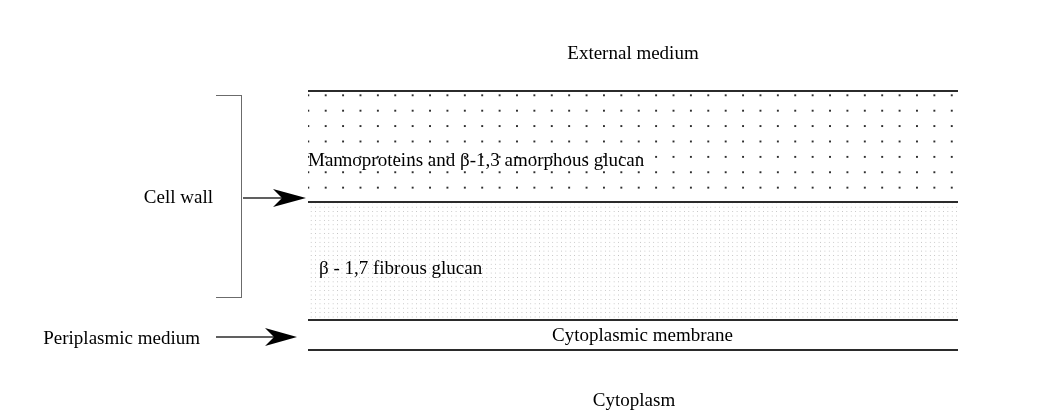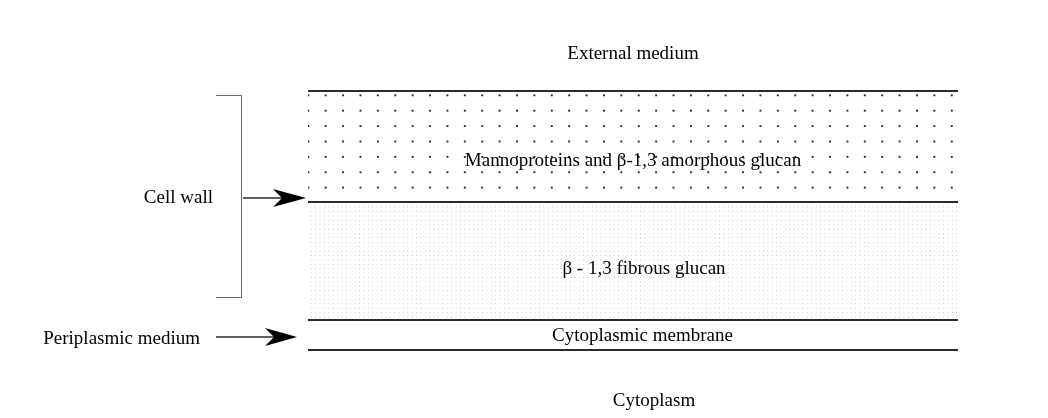--- a/index.html
+++ b/index.html
@@ -25,21 +25,21 @@
   .label {
     position: absolute;
     font-size: 19px;
     line-height: 22px;
     white-space: nowrap;
   }
   .centered { text-align: center; }
 
   
   #external-medium { left: 308px; top: 42px; width: 650px; }
-  #cytoplasm       { left: 316px; top: 389px; width: 650px; transform: translateX(13px); }
+  #cytoplasm       { left: 296px; top: 389px; width: 650px; transform: translateX(13px); }
 
   
   #cell-wall        { left: 30px;  top: 186px; width: 183px; text-align: right; }
   #periplasmic      { left: 0px;   top: 327px; width: 200px; text-align: right; }
 
   
   #layers {
     position: absolute;
     left: 308px;
     top: 90px;
@@ -66,21 +66,21 @@
     border-bottom: 2px solid var(--line);
     background: var(--background);
     display: flex;
     align-items: center;
     justify-content: center;
   }
   .layer-label {
     position: absolute;
     left: 0;
     width: 100%;
-    text-align: center;
+    text-align: left;
     font-size: 19px;
     line-height: 22px;
     white-space: nowrap;
   }
   #amorphous-label { top: 57px; }
   #fibrous-label   { top: 54px; transform: translateX(11px); }
   #membrane-label  { position: static; font-size: 19px; line-height: 22px; white-space: nowrap; margin-left: 19px; }
 
   
   #cell-wall-bracket {
@@ -122,21 +122,21 @@
     <polygon points="49,0 81,9 49,18 58,9" fill="#000000"></polygon>
   </svg>
 
   <div id="layers">
 
     <div id="layer-amorphous" class="layer">
       <div id="amorphous-label" class="layer-label">Mannoproteins and β-1,3 amorphous glucan</div>
     </div>
 
     <div id="layer-fibrous" class="layer">
-      <div id="fibrous-label" class="layer-label">β - 1,3 fibrous glucan</div>
+      <div id="fibrous-label" class="layer-label">β - 1,7 fibrous glucan</div>
     </div>
 
     <div id="layer-membrane" class="layer">
       <div id="membrane-label">Cytoplasmic membrane</div>
     </div>
 
   </div>
 
   <div id="cytoplasm" class="label centered">Cytoplasm</div>
 

